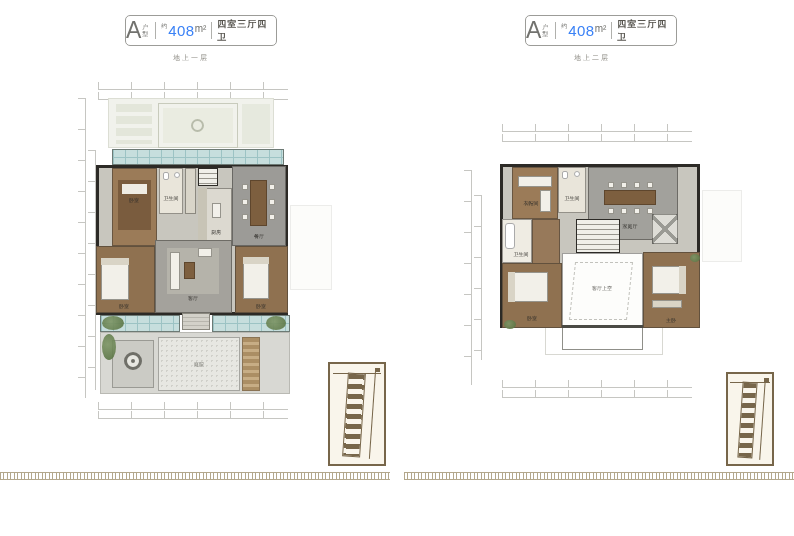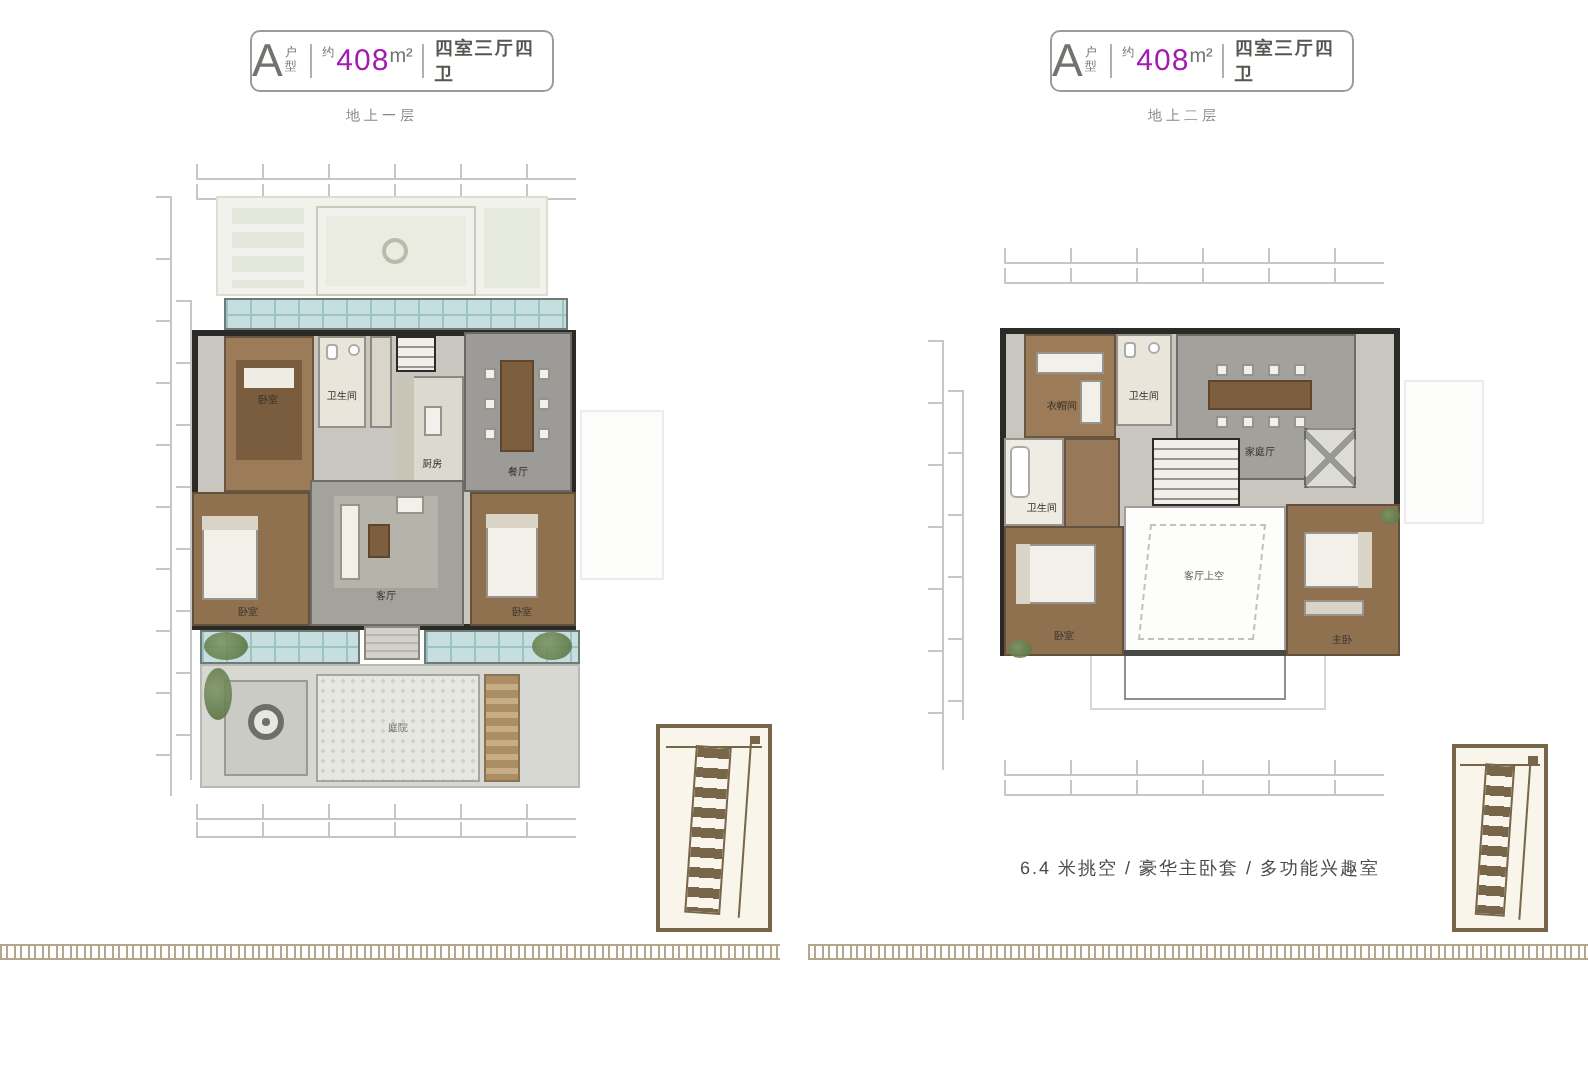--- a/index.html
+++ b/index.html
@@ -6,21 +6,21 @@
   .stage{position:relative;width:794px;height:536px;background:#ffffff;overflow:hidden;
          font-family:"Liberation Sans","DejaVu Sans",sans-serif}
   .abs{position:absolute;box-sizing:border-box}
   
   .hbox{position:absolute;display:flex;align-items:center;justify-content:center;
         border:1px solid #9c9c98;border-radius:5px;background:#fff;color:#6a6a66;box-sizing:border-box}
   .hA{font-size:23px;line-height:1;color:#72726e}
   .hunit{width:8px;font-size:6px;line-height:1.15;word-break:break-all;margin-left:1px;color:#72726e}
   .hsep{width:1px;height:17px;background:#b0b0ac;margin:0 5px}
   .happrox{font-size:6px;margin-right:1px;margin-top:-9px;color:#72726e}
-  .harea{font-size:15px;color:#a21caf;letter-spacing:.5px}
+  .harea{font-size:15px;color:#3b82f6;letter-spacing:.5px}
   .hunit2{font-size:10px;color:#72726e;margin-top:-4px}
   .hspec{font-size:9px;letter-spacing:1px;color:#57554f;font-weight:700}
   .flabel{position:absolute;transform:translateX(-50%);font-size:7px;letter-spacing:2px;color:#8a8880;white-space:nowrap}
   .caption{position:absolute;transform:translateX(-50%);font-size:9px;letter-spacing:1px;color:#4c4a46;white-space:nowrap}
   
   .dim-h{position:absolute;height:7px;border-bottom:1px solid #c6c6c2;
          background:repeating-linear-gradient(90deg,#c6c6c2 0 1px,transparent 1px 33px)}
   .dim-v{position:absolute;width:7px;border-right:1px solid #c6c6c2;
          background:repeating-linear-gradient(180deg,#c6c6c2 0 1px,transparent 1px 31px)}
   .glass{position:absolute;box-sizing:border-box;border:1px solid #6d7a75;
@@ -222,21 +222,20 @@
   <div class="abs" style="left:562px;top:328px;width:81px;height:22px;border:1px solid #8f8f89;border-top:none"></div>
   <div class="abs" style="left:545px;top:328px;width:118px;height:27px;border:1px solid #d8d8d2;border-top:none"></div>
 
   <div class="plant" style="left:504px;top:320px;width:12px;height:9px"></div>
   <div class="plant" style="left:690px;top:254px;width:10px;height:8px"></div>
   <div class="ghost" style="left:702px;top:190px;width:40px;height:72px"></div>
 
   <div class="dim-h" style="left:502px;top:380px;width:190px"></div>
   <div class="dim-h" style="left:502px;top:390px;width:190px"></div>
 
-  <div class="caption" style="left:600px;top:428px">6.4 米挑空 / 豪华主卧套 / 多功能兴趣室</div>
 
   <div class="sitemap" style="left:726px;top:372px;width:48px;height:94px">
     <div class="sm-hroad"></div>
     <div class="sm-strip"></div>
     <div class="sm-vroad"></div>
     <div class="sm-dot"></div>
   </div>
 
   <div class="fret" style="left:0;top:472px;width:390px"></div>
   <div class="fret" style="left:404px;top:472px;width:390px"></div>

